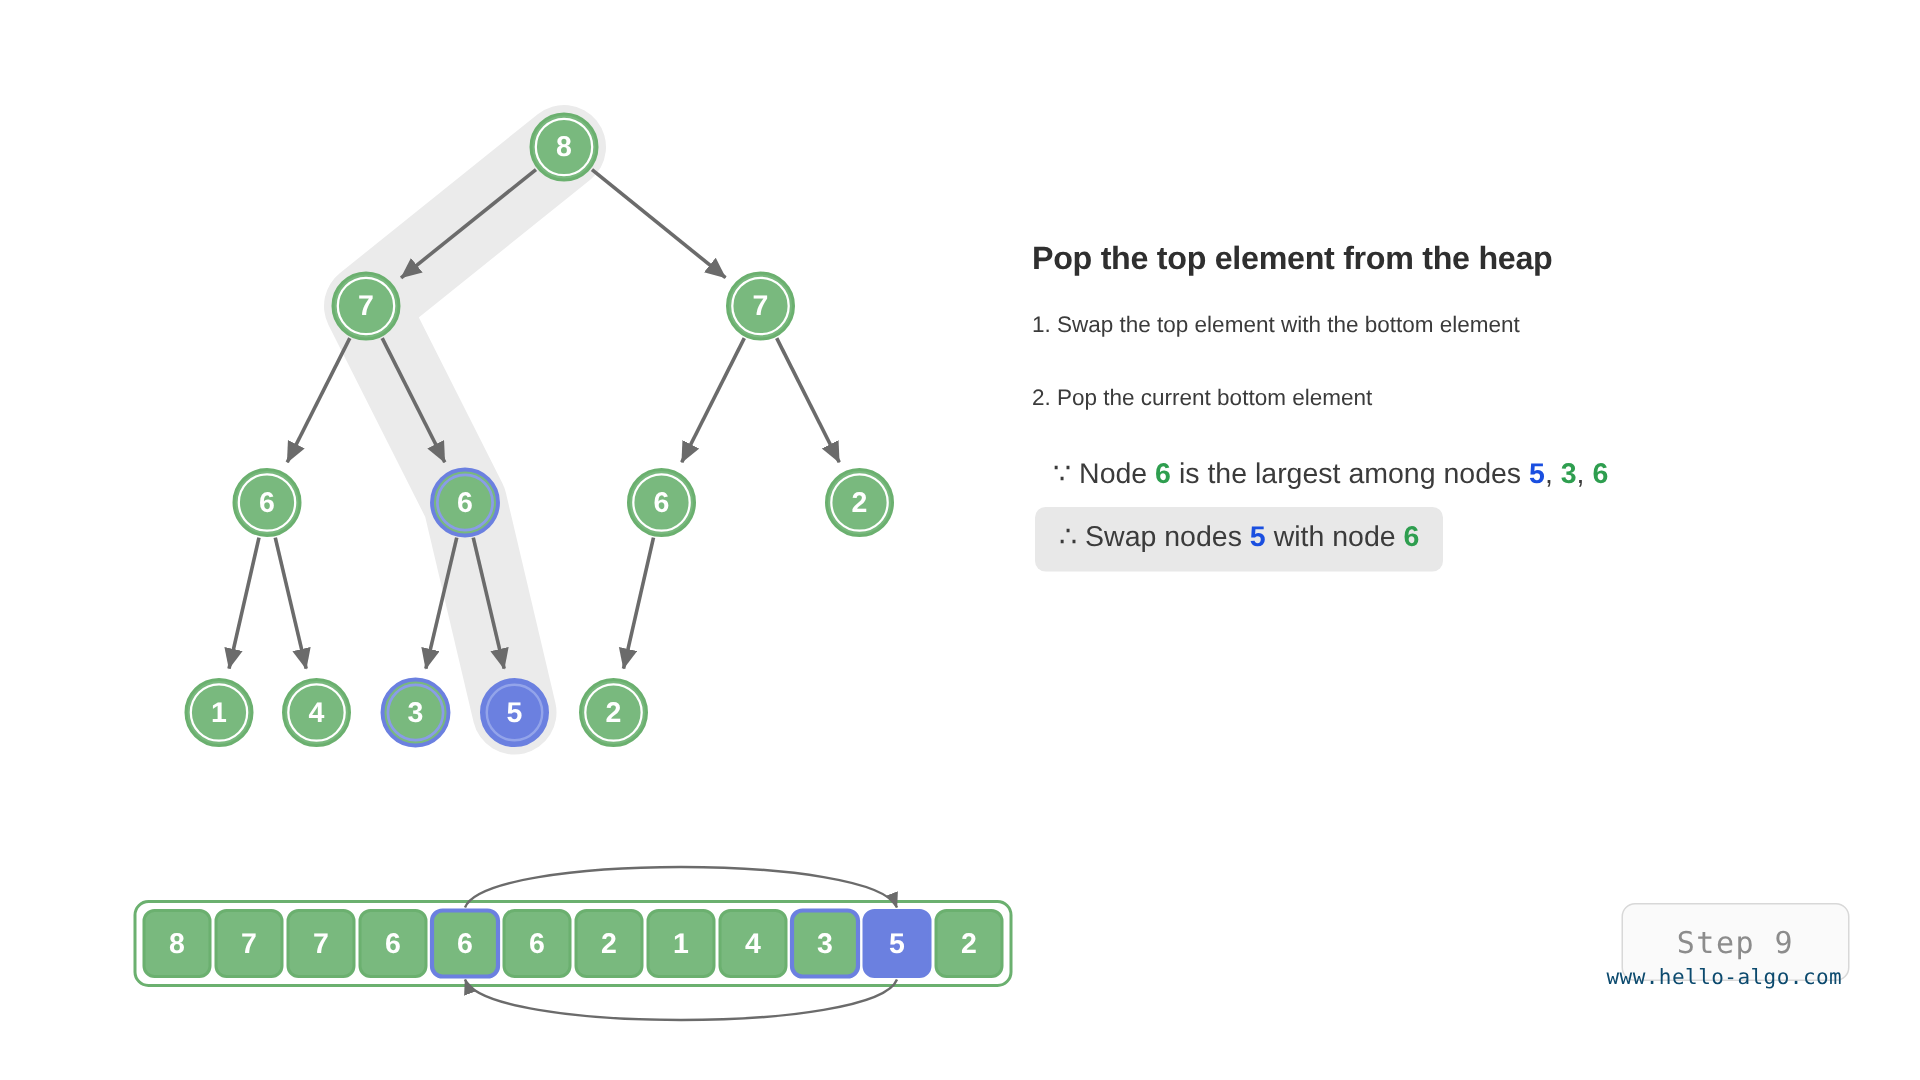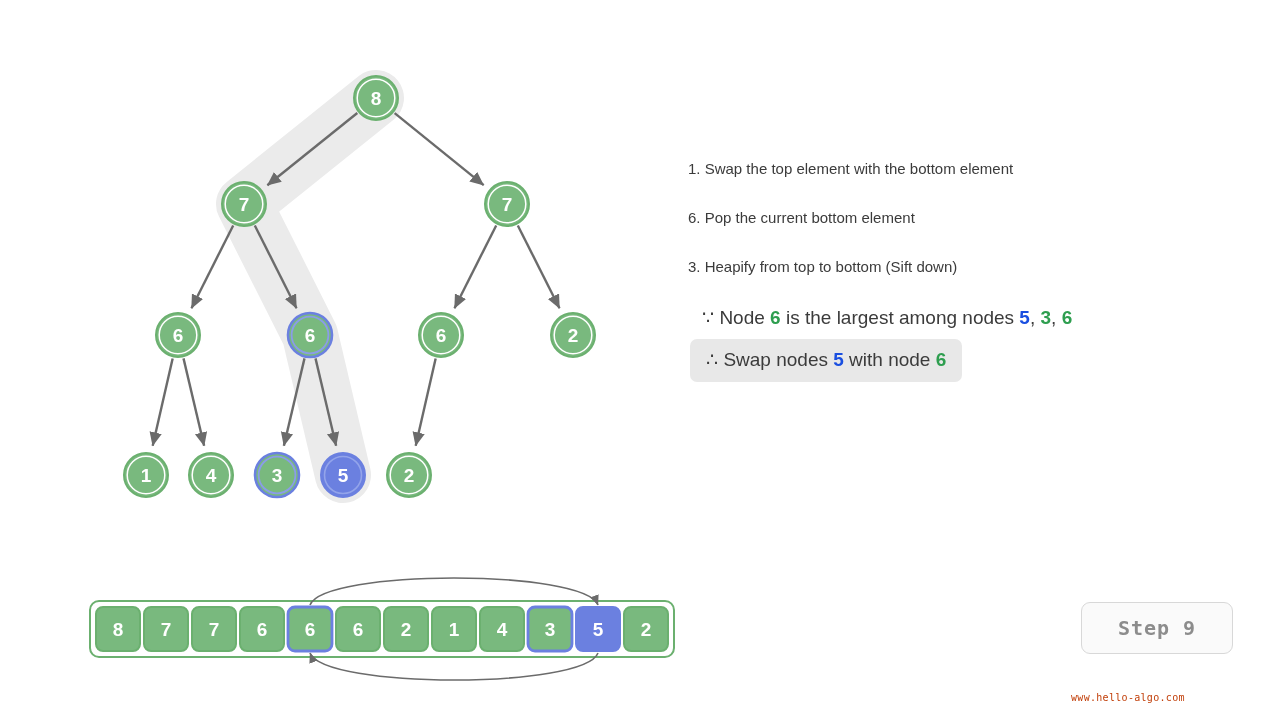--- a/index.html
+++ b/index.html
@@ -77,31 +77,31 @@
     width: 150px;
     height: 50px;
     border: 1px solid #d8d8d8;
     border-radius: 9px;
     background: #fafafa;
     display: flex;
     align-items: center;
     justify-content: center;
     font-family: "DejaVu Sans Mono", monospace;
     font-size: 20px;
-    font-weight: bold;
+    font-weight: normal;
     color: #8c8c8c;
     letter-spacing: 1px;
   }
   #watermark {
     position: absolute;
     left: 1071px;
-    top: 692px;
+    top: 644px;
     font-family: "DejaVu Sans Mono", monospace;
-    font-size: 10px;
-    color: #c2410c;
+    font-size: 14px;
+    color: #0c4a6e;
     letter-spacing: 0.3px;
   }
 </style>
 </head>
 <body>
 
 <div id="stage">
 
   <svg id="figure" viewBox="0 0 700 720">
     <defs>
@@ -242,24 +242,24 @@
           <text x="646" y="629.5" text-anchor="middle" dominant-baseline="central" fill="#ffffff" font-size="19" font-weight="bold" font-family="&quot;Liberation Sans&quot;, sans-serif">2</text>
         </g>
       </g>
     <g id="swap-arrow-layer">
         <path d="M310,605 C324,569 584,569 598,605" fill="none" stroke="#6b6b6b" stroke-width="1.6" marker-end="url(#arrowhead-sm)"></path>
         <path d="M598,653 C584,689 324,689 310,653" fill="none" stroke="#6b6b6b" stroke-width="1.6" marker-end="url(#arrowhead-sm)"></path>
       </g>
   </svg>
 
   <div id="panel">
+    <h1 class="title">Pop the top element from the heap</h1>
 
     <p class="step-line">1. Swap the top element with the bottom element</p>
-    <p class="step-line">6. Pop the current bottom element</p>
-    <p class="step-line">3. Heapify from top to bottom (Sift down)</p>
+    <p class="step-line">2. Pop the current bottom element</p>
 
     <p class="reason"><span>∵</span> <span>Node</span> <span class="num-green">6</span> <span>is the largest among nodes</span> <span class="num-blue">5</span><span>,</span> <span class="num-green">3</span><span>,</span> <span class="num-green">6</span></p>
 
     <div class="conclusion-wrap">
       <span class="conclusion"><span>∴</span> <span>Swap nodes</span> <span class="num-blue">5</span> <span>with node</span> <span class="num-green">6</span></span>
     </div>
   </div>
 
   <div id="step-badge">Step 9</div>
   <div id="watermark">www.hello-algo.com</div>

